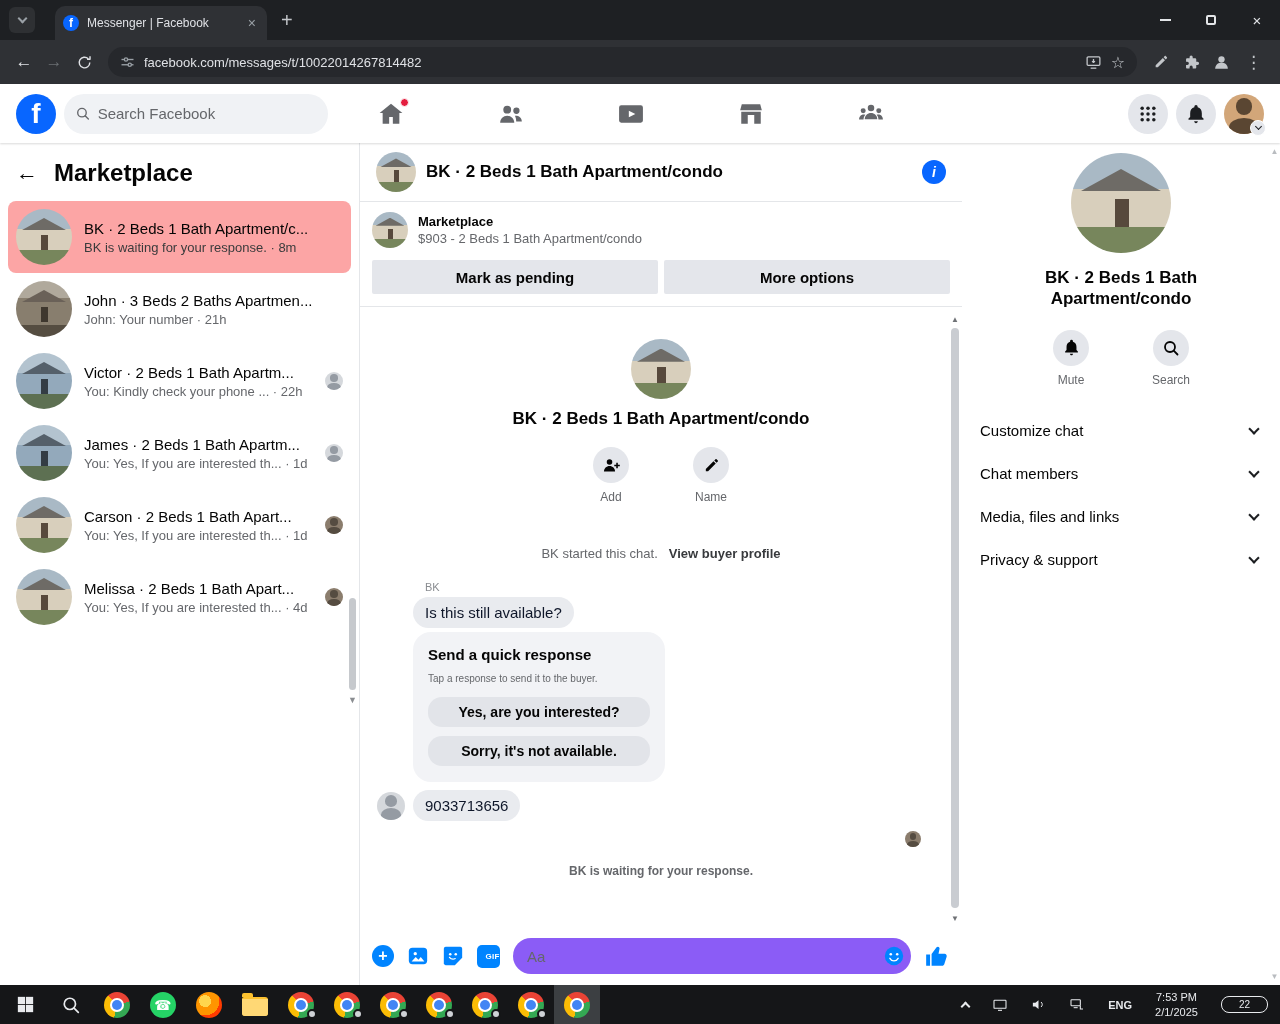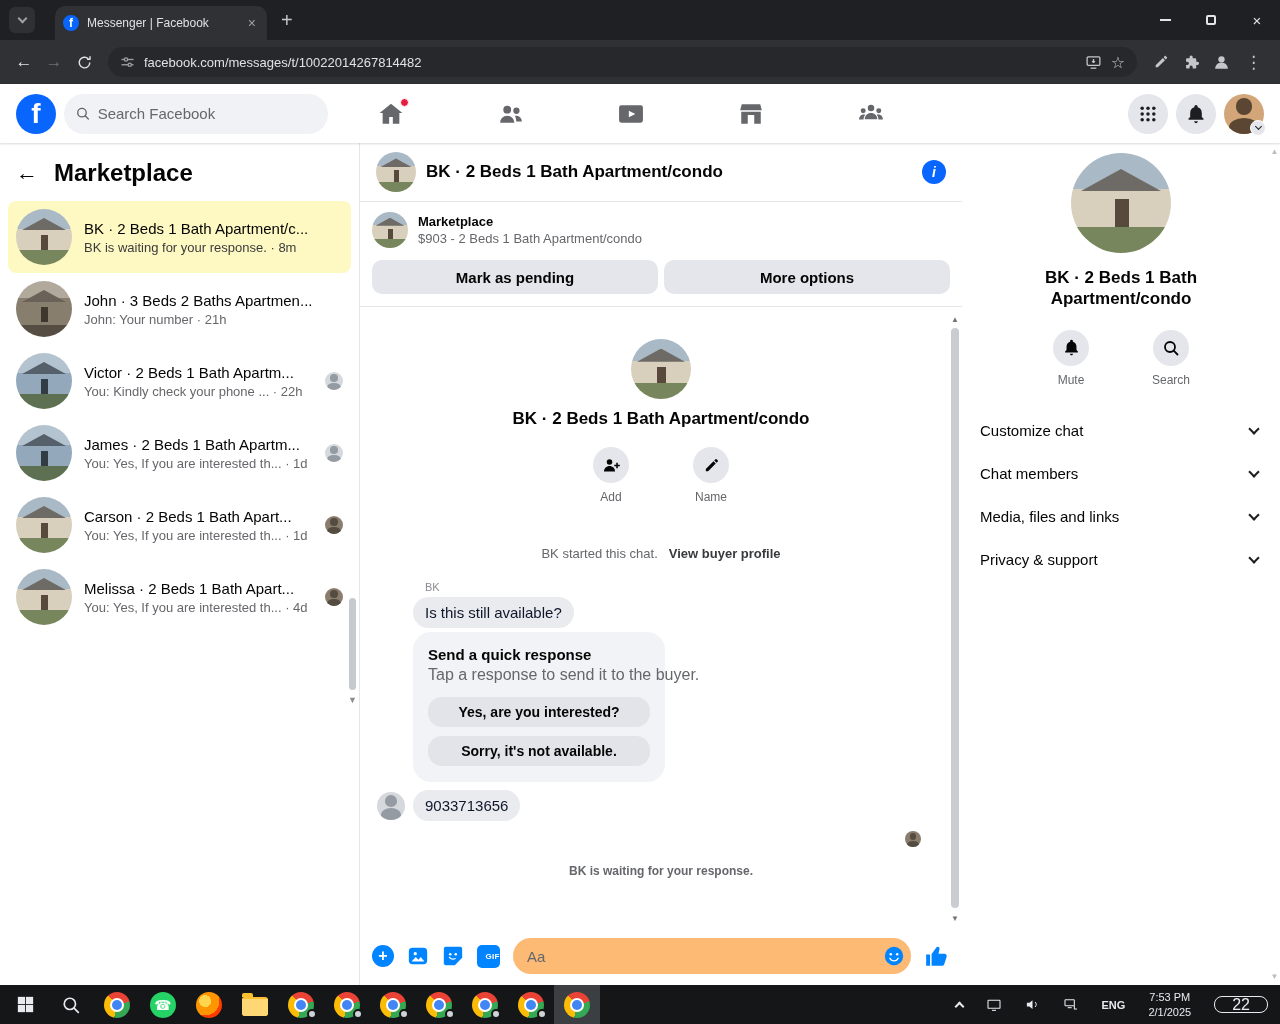--- a/index.html
+++ b/index.html
@@ -65,75 +65,75 @@
 
   
   .app { position:relative; height:842px; display:flex; background:#fff; }
 
   
   .sidebar { width:360px; border-right:1px solid #e4e6e9; position:relative; padding-top:12px; flex:none; }
   .sb-head { display:flex; align-items:center; padding:4px 16px 14px; gap:16px; }
   .back-arrow { font-size:22px; color:#050505; font-weight:bold; }
   .sb-title { font-size:24px; font-weight:bold; color:#050505; }
   .chat-item { display:flex; align-items:center; gap:12px; padding:8px; margin:0 8px; border-radius:8px; height:72px; }
-  .chat-item.selected { background:#fef9c3; }
+  .chat-item.selected { background:#fca5a5; }
   .chat-texts { min-width:0; flex:1; }
   .chat-name { font-size:15px; color:#050505; font-weight:500; white-space:nowrap; overflow:hidden; }
   .chat-sub { display:flex; font-size:13px; color:#65676b; margin-top:3px; white-space:nowrap; overflow:hidden; }
   .selected .chat-sub { color:#3a3b3c; font-weight:500; }
   .chat-time { flex:none; }
   .chat-time::before { content:"\00a0·\00a0"; }
   .receipt { margin-left:auto; flex:none; }
   .sb-scrollthumb { position:absolute; right:3px; top:455px; width:7px; height:92px; background:#c6c9cd; border-radius:4px; }
   .sb-scrollarrow { position:absolute; right:2px; top:552px; font-size:9px; color:#8a8d91; }
 
   
   .main { flex:1; display:flex; flex-direction:column; min-width:0; }
   .chat-header { height:59px; border-bottom:1px solid #e4e6e9; display:flex; align-items:center; padding:0 16px; gap:10px; flex:none; }
   .chat-header-title { font-size:17px; font-weight:700; color:#050505; flex:1; white-space:nowrap; overflow:hidden; }
   .info-icon { width:24px; height:24px; border-radius:50%; background:#0866ff; color:#fff; font-size:14px; font-weight:700; display:flex; align-items:center; justify-content:center; font-style:italic; }
   .mkt { border-bottom:1px solid #e4e6e9; padding:10px 12px 12px; flex:none; }
   .mkt-row { display:flex; gap:10px; align-items:center; }
   .mkt-label { font-size:13px; font-weight:600; color:#050505; }
   .mkt-listing { font-size:13px; color:#65676b; margin-top:2px; }
   .mkt-buttons { display:flex; gap:6px; margin-top:12px; }
-  .mkt-btn { flex:1; height:34px; background:#e4e6eb; border:none; border-radius:10px; font-size:15px; font-weight:600; color:#050505; font-family:inherit; }
+  .mkt-btn { flex:1; height:34px; background:#e4e6eb; border:none; border-radius:2px; font-size:15px; font-weight:600; color:#050505; font-family:inherit; }
 
   .messages { flex:1; position:relative; overflow:hidden; padding:0 17px; }
   .msg-col { display:flex; flex-direction:column; padding-top:32px; }
   .intro { display:flex; flex-direction:column; align-items:center; align-self:center; }
   .intro-title { margin-top:10px; font-size:17px; font-weight:700; color:#050505; }
   .intro-actions { display:flex; gap:36px; margin-top:18px; }
   .action { display:flex; flex-direction:column; align-items:center; width:64px; }
   .action-circle { width:36px; height:36px; border-radius:50%; background:#e4e6eb; display:flex; align-items:center; justify-content:center; }
   .action-label { font-size:12px; color:#65676b; margin-top:7px; }
   .started { margin-top:42px; font-size:13px; color:#65676b; align-self:center; }
   .started b { color:#383a3d; font-weight:600; margin-left:11px; }
   .sender-label { margin:20px 0 4px 48px; font-size:11px; color:#8a8d91; align-self:flex-start; }
   .bubble { background:#e9ebef; padding:7px 12px; border-radius:18px; font-size:15px; color:#0f172a; }
   .bubble-in { margin-left:36px; align-self:flex-start; }
   .quick-card { margin-left:36px; margin-top:4px; width:252px; background:#f2f3f6; border-radius:18px; padding:14px 15px 16px; align-self:flex-start; }
   .quick-title { font-size:15px; font-weight:700; color:#050505; }
-  .quick-sub { font-size:16px; color:#65676b; margin-top:3px; white-space:nowrap; }
+  .quick-sub { font-size:10px; color:#65676b; margin-top:10px; white-space:nowrap; }
   .quick-btn { display:block; width:100%; height:30px; margin-top:9px; background:#e2e4e9; border:none; border-radius:14px; font-size:14px; font-weight:600; color:#050505; font-family:inherit; }
   .quick-btn:first-of-type { margin-top:13px; }
   .msg-row { display:flex; align-items:center; gap:8px; margin-top:8px; align-self:flex-start; }
   .seen-row { display:flex; justify-content:flex-end; margin-top:10px; padding-right:24px; }
   .waiting { text-align:center; font-size:12px; font-weight:600; color:#65676b; margin-top:17px; }
   .msg-scrollbar { position:absolute; right:1px; top:8px; bottom:10px; width:12px; }
   .msb-arrow { position:absolute; left:0; width:12px; text-align:center; font-size:8px; color:#6f7276; }
   .msb-arrow.top { top:0; } .msb-arrow.bottom { bottom:0; }
   .msb-thumb { position:absolute; left:2px; width:8px; top:13px; bottom:15px; background:#c9ccd1; border-radius:4px; }
 
   
   .composer { height:52px; display:flex; align-items:center; padding:4px 12px 10px; gap:13px; flex:none; }
   .comp-icon { flex:none; display:flex; align-items:center; justify-content:center; }
   .plus-circle { width:22px; height:22px; border-radius:50%; background:#0084ff; color:#fff; font-size:16px; font-weight:600; display:flex; align-items:center; justify-content:center; }
   .gif-badge { width:23px; height:23px; border-radius:5px; background:#0084ff; color:#fff; font-size:8px; font-weight:bold; display:flex; align-items:center; justify-content:center; letter-spacing:.3px;padding-left:8px; }
-  .comp-input { flex:1; height:36px; background:#fdba74; border-radius:18px; display:flex; align-items:center; padding:0 6px 0 14px; min-width:0; }
+  .comp-input { flex:1; height:36px; background:#8b5cf6; border-radius:18px; display:flex; align-items:center; padding:0 6px 0 14px; min-width:0; }
   .comp-input input { flex:1; border:none; background:transparent; outline:none; font-size:15px; color:#050505; font-family:inherit; min-width:0; }
   .comp-input input::placeholder { color:#65676b; }
 
   
   .details { width:318px; padding-top:10px; display:flex; flex-direction:column; align-items:center; flex:none; }
   .details-title { margin-top:14px; width:190px; text-align:center; font-size:17px; font-weight:700; color:#050505; line-height:1.25; }
   .details-actions { display:flex; gap:36px; margin-top:20px; }
   .details-sections { width:100%; margin-top:22px; padding:0 10px; }
   .section-row { display:flex; align-items:center; justify-content:space-between; padding:13px 8px; border-radius:8px; font-size:15px; font-weight:500; color:#050505; }
   .section-row .chev { width:8px; height:8px; margin-right:4px; }
@@ -149,21 +149,21 @@
   .ico-badge { position:absolute; right:7px; bottom:5px; width:10px; height:10px; border-radius:50%; background:#cfd2d6; border:2px solid #151618; z-index:2; }
   .wa-ico { width:26px; height:26px; border-radius:50%; background:#25d366; color:#fff; font-size:14px; display:flex; align-items:center; justify-content:center; }
   .ff-ico { width:26px; height:26px; border-radius:50%; background:radial-gradient(circle at 35% 35%,#ffd54d 0 25%,#ff9500 25% 60%,#ff3b00 60%); }
   .folder-ico { width:26px; height:19px; background:linear-gradient(180deg,#ffd459,#fcb built);background:#fcc12f; border-radius:2px 3px 3px 3px; position:relative; margin-top:4px; }
   .folder-ico::before { content:""; position:absolute; left:0; top:-4px; width:11px; height:4px; background:#fcc12f; border-radius:2px 2px 0 0; }
   .folder-ico::after { content:""; position:absolute; left:0; top:2px; right:0; bottom:0; background:#ffd875; border-radius:0 0 3px 3px; }
   .tray { margin-left:auto; display:flex; align-items:center; gap:23px; padding-right:10px; color:#e8eaed; }
   .chev-up { width:7px; height:7px; border-left:2px solid #e8eaed; border-top:2px solid #e8eaed; transform:rotate(45deg); margin-top:3px; }
   .lang { font-size:11px; font-weight:700; }
   .clock { text-align:center; font-size:11px; line-height:1.35; }
-  .badge-box { min-width:24px; height:17px; border:1px solid #e8eaed; border-radius:8px; font-size:16px; display:flex; align-items:center; justify-content:center; padding:0 17px; }
+  .badge-box { min-width:24px; height:17px; border:1px solid #e8eaed; border-radius:8px; font-size:10px; display:flex; align-items:center; justify-content:center; padding:0 17px; }
 </style>
 </head>
 <body>
 
 <div class="screen">
 
   <div class="titlebar">
     <div class="tabsearch">
         <span class="chev"></span>
       </div>

